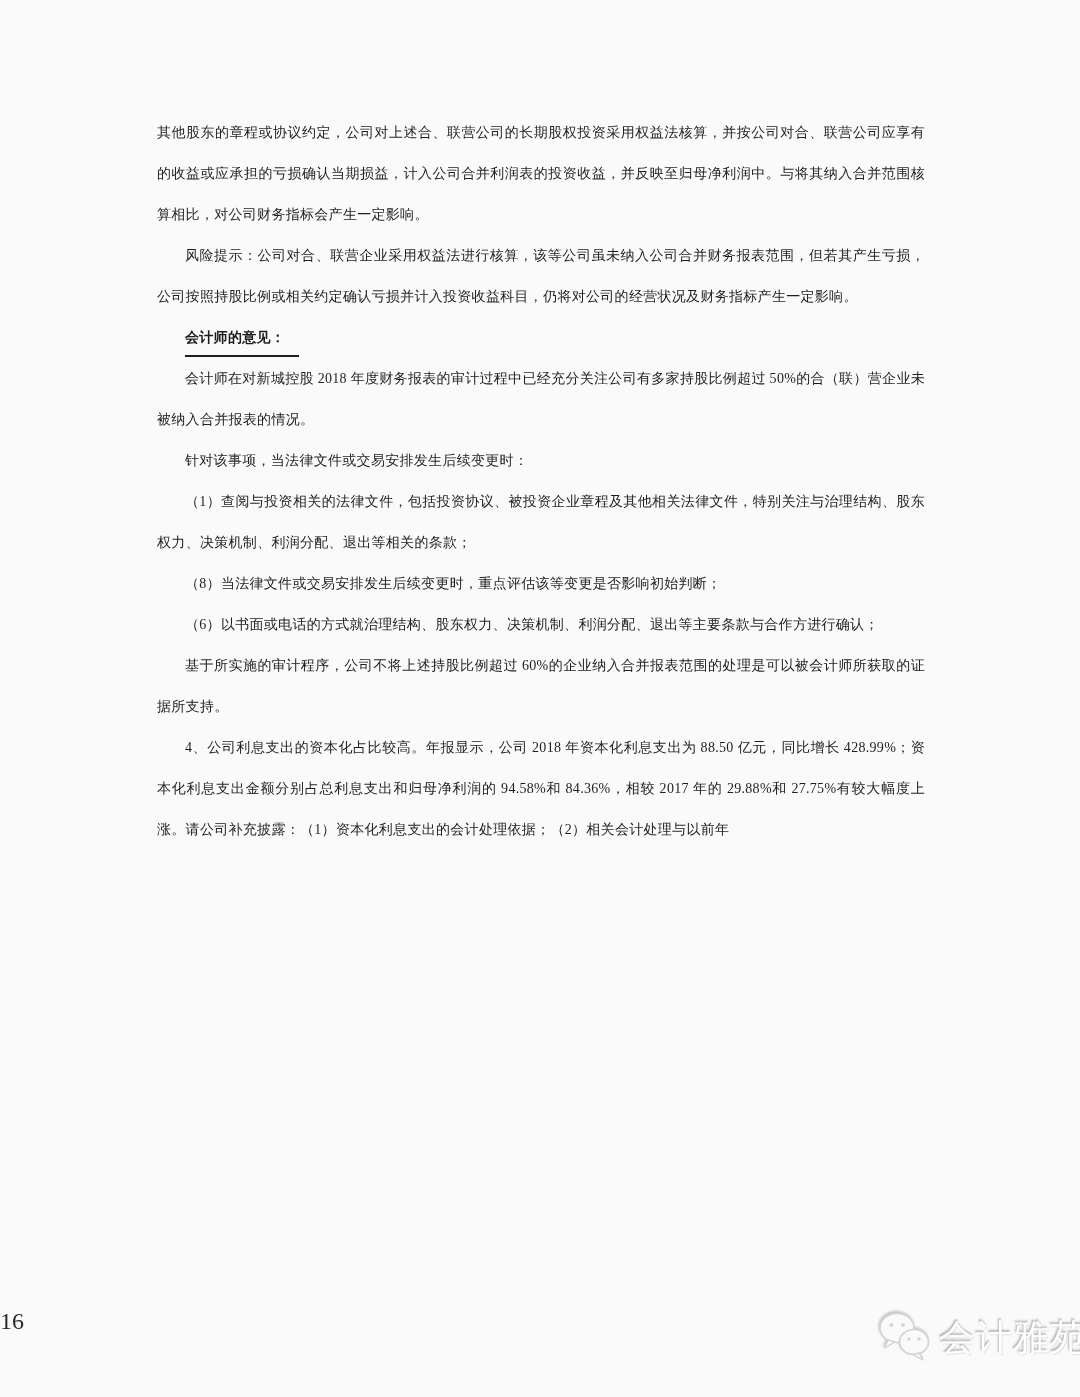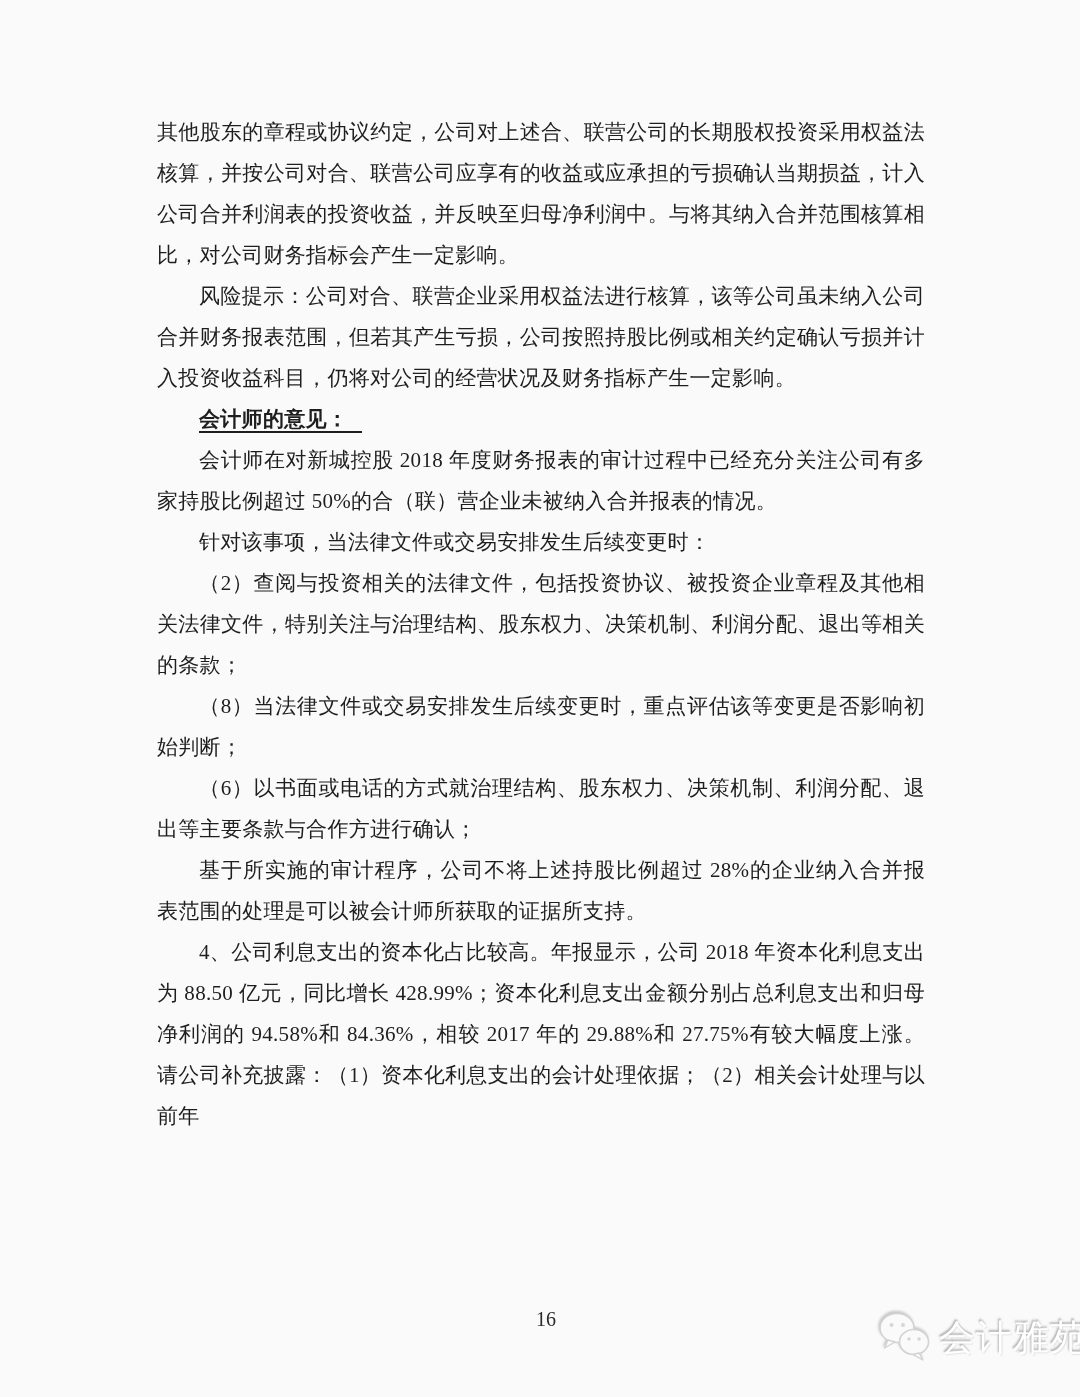--- a/index.html
+++ b/index.html
@@ -8,39 +8,38 @@
     width:1080px;height:1397px;
     background:#fafafa;
     font-family:"Liberation Serif","DejaVu Serif",serif;
     color:#1e1e1e;
     overflow:hidden;
     margin:0 auto;
   }
   .content{
     position:absolute;
     left:157px;top:112px;width:768px;
-    font-size:21px;line-height:41px;
+    font-size:14px;line-height:41px;
     text-align:justify;
     letter-spacing:0.3px;
   }
   .content p{margin:0;text-indent:2em;}
   .content p.no-indent{text-indent:0;}
   .lead-bold{font-weight:normal;}
   .title-para{margin-top:60px;}
   .section-title{
     font-weight:bold;
     border-bottom:2px solid #1e1e1e;
     padding-right:14px;
-    padding-bottom:0;
+    padding-bottom:10px;
   }
   .gap-top{margin-top:42px;}
   .footer-page{
     position:absolute;left:0;right:0;top:1308px;
-    text-align:center;
-    font-size:20px;color:#2a2a2a;padding-left:12px;
+    font-size:24px;color:#2a2a2a;
   }
   .watermark{
     position:absolute;left:878px;top:1310px;
     display:flex;align-items:center;gap:9px;
   }
   .wm-icon{
     filter:drop-shadow(-1px -2px 1px rgba(110,110,110,0.35));
   }
   .wm-label{
     font-family:"Liberation Sans","DejaVu Sans",sans-serif;
@@ -61,28 +60,28 @@
     <p class="no-indent">其他股东的章程或协议约定，公司对上述合、联营公司的长期股权投资采用权益法核算，并按公司对合、联营公司应享有的收益或应承担的亏损确认当期损益，计入公司合并利润表的投资收益，并反映至归母净利润中。与将其纳入合并范围核算相比，对公司财务指标会产生一定影响。</p>
 
     <p><span class="lead-bold">风险提示：</span><span>公司对合、联营企业采用权益法进行核算，该等公司虽未纳入公司合并财务报表范围，但若其产生亏损，公司按照持股比例或相关约定确认亏损并计入投资收益科目，仍将对公司的经营状况及财务指标产生一定影响。</span></p>
 
     <p class="title-para"><span class="section-title">会计师的意见：</span></p>
 
     <p>会计师在对新城控股 2018 年度财务报表的审计过程中已经充分关注公司有多家持股比例超过 50%的合（联）营企业未被纳入合并报表的情况。</p>
 
     <p>针对该事项，当法律文件或交易安排发生后续变更时：</p>
 
-    <p>（2）查阅与投资相关的法律文件，包括投资协议、被投资企业章程及其他相关法律文件，特别关注与治理结构、股东权力、决策机制、利润分配、退出等相关的条款；</p>
+    <p>（1）查阅与投资相关的法律文件，包括投资协议、被投资企业章程及其他相关法律文件，特别关注与治理结构、股东权力、决策机制、利润分配、退出等相关的条款；</p>
 
     <p>（8）当法律文件或交易安排发生后续变更时，重点评估该等变更是否影响初始判断；</p>
 
     <p>（6）以书面或电话的方式就治理结构、股东权力、决策机制、利润分配、退出等主要条款与合作方进行确认；</p>
 
 
-    <p>基于所实施的审计程序，公司不将上述持股比例超过 28%的企业纳入合并报表范围的处理是可以被会计师所获取的证据所支持。</p>
+    <p>基于所实施的审计程序，公司不将上述持股比例超过 60%的企业纳入合并报表范围的处理是可以被会计师所获取的证据所支持。</p>
 
     <p class="gap-top">4、公司利息支出的资本化占比较高。年报显示，公司 2018 年资本化利息支出为 88.50 亿元，同比增长 428.99%；资本化利息支出金额分别占总利息支出和归母净利润的 94.58%和 84.36%，相较 2017 年的 29.88%和 27.75%有较大幅度上涨。请公司补充披露：（1）资本化利息支出的会计处理依据；（2）相关会计处理与以前年</p>
 
   </div>
 
   <div class="footer-page">16</div>
 
   <div class="watermark">
     <span class="wm-icon">
       <svg width="52" height="52" viewBox="0 0 52 52" aria-hidden="true">

